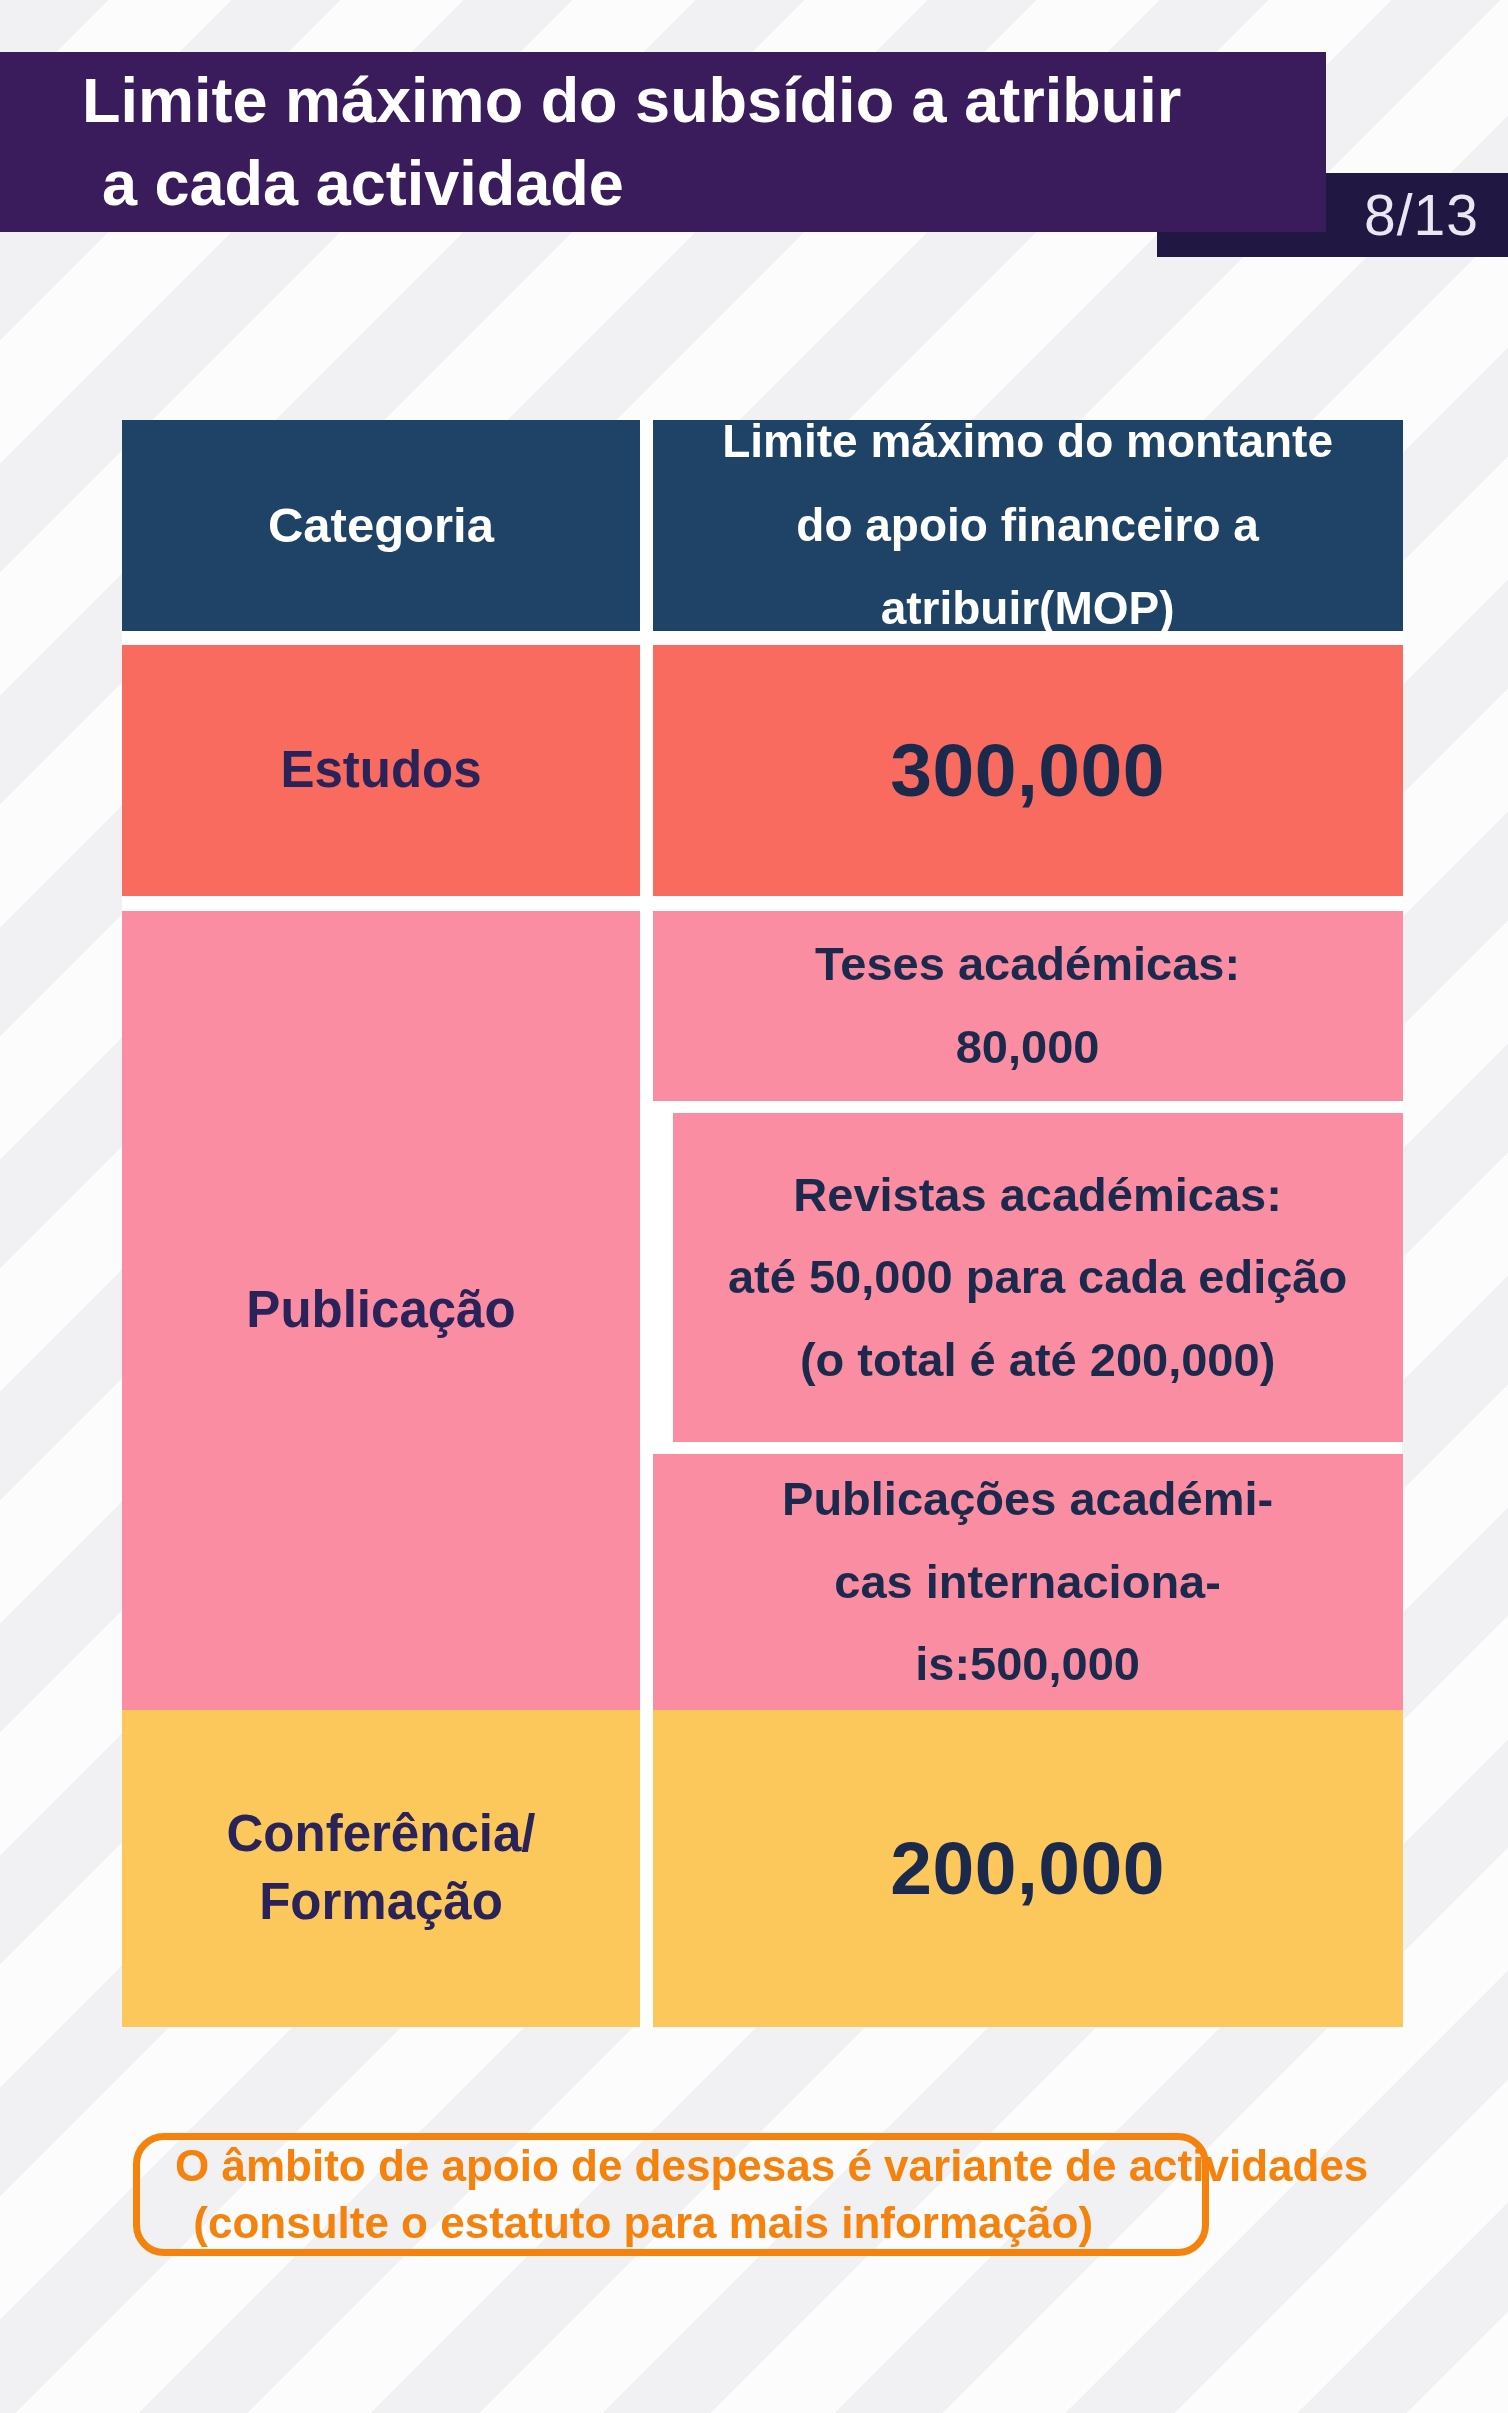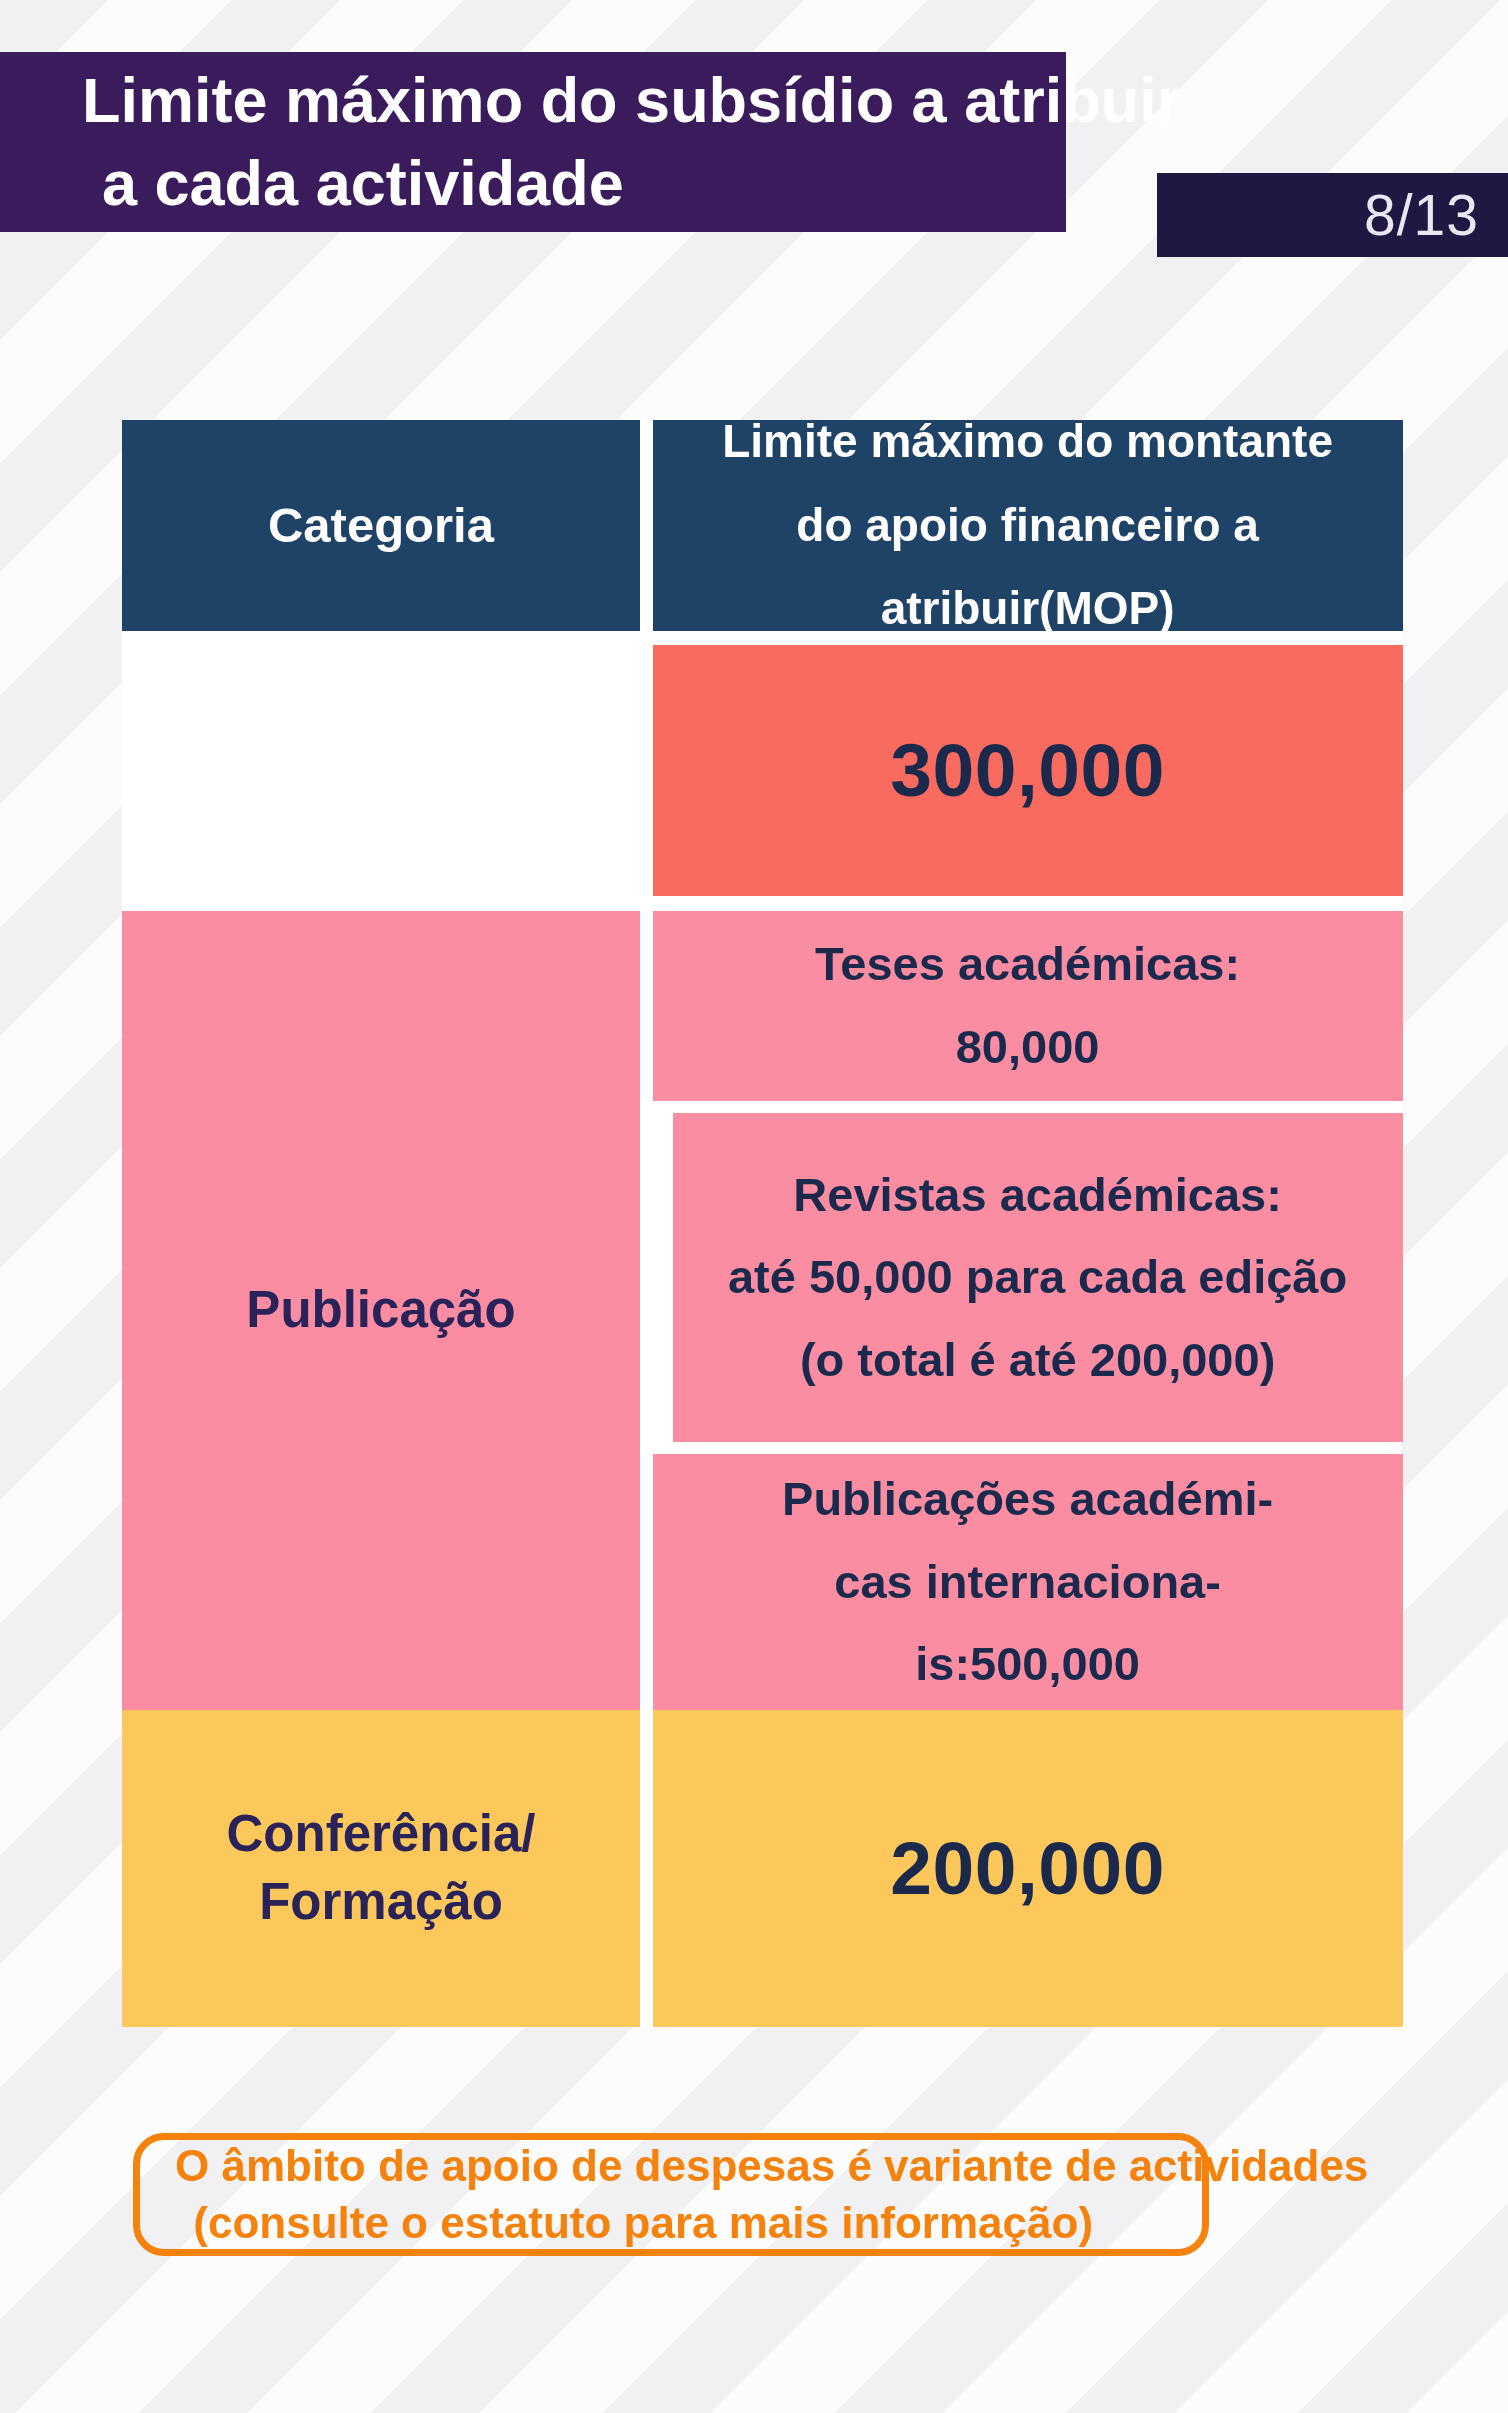--- a/index.html
+++ b/index.html
@@ -5,21 +5,21 @@
   html,body{margin:0;padding:0;}
   body{
     width:1508px;height:2683px;position:relative;overflow:hidden;
     font-family:"Liberation Sans", sans-serif;
     background:repeating-linear-gradient(135deg,#f1f1f4 0 77px,#fcfcfd 77px 164px);
   }
   .abs{position:absolute;}
 
   
   .header-bar{
-    left:0;top:52px;width:1066px;height:180px;
+    left:0;top:52px;width:1326px;height:180px;
     background:var(--purple,#3A1C5C);
     display:flex;flex-direction:column;justify-content:center;
     padding-left:82px;box-sizing:border-box;z-index:2;
   }
   .header-bar .line{color:#fff;font-weight:bold;font-size:63px;line-height:1.13;white-space:nowrap;}
   .header-bar .line2{padding-left:20px;margin-top:12px;}
   .page-tab{
     left:1157px;top:173px;width:352px;height:84px;
     background:var(--navy-tab,#201843);z-index:1;
     display:flex;align-items:center;justify-content:flex-end;
@@ -71,20 +71,23 @@
 
   <div class="cell c-blue" style="grid-column:1;grid-row:1;">
     <div class="head-txt">Categoria</div>
   </div>
   <div class="cell c-blue" style="grid-column:3;grid-row:1;">
     <div class="head-txt3">Limite máximo do montante</div>
     <div class="head-txt3">do apoio financeiro a</div>
     <div class="head-txt3">atribuir(MOP)</div>
   </div>
 
+  <div class="cell c-coral" style="grid-column:1;grid-row:3;">
+    <div class="label-txt">Estudos</div>
+  </div>
   <div class="cell c-coral" style="grid-column:3;grid-row:3;">
     <div class="amount-txt">300,000</div>
   </div>
 
   <div class="cell c-pink" style="grid-column:1;grid-row:5/10;">
     <div class="label-txt">Publicação</div>
   </div>
 
   <div class="cell c-pink" style="grid-column:3;grid-row:5;">
     <div class="sub-txt">Teses académicas:</div>

